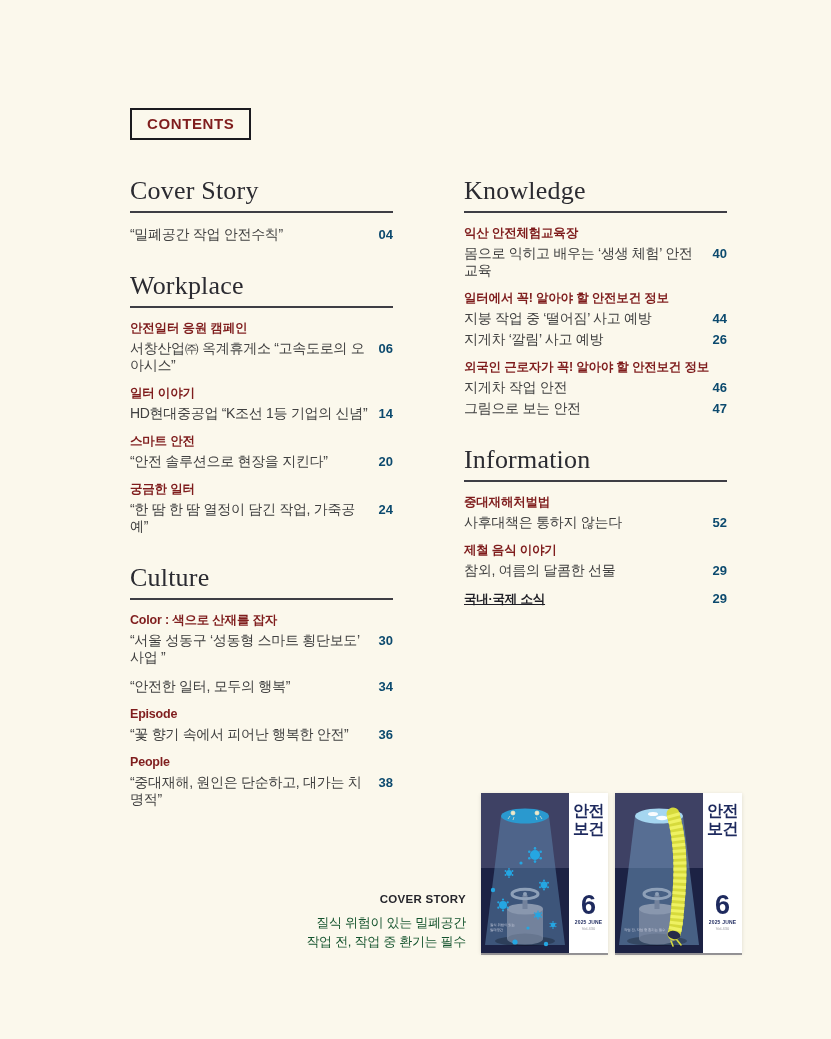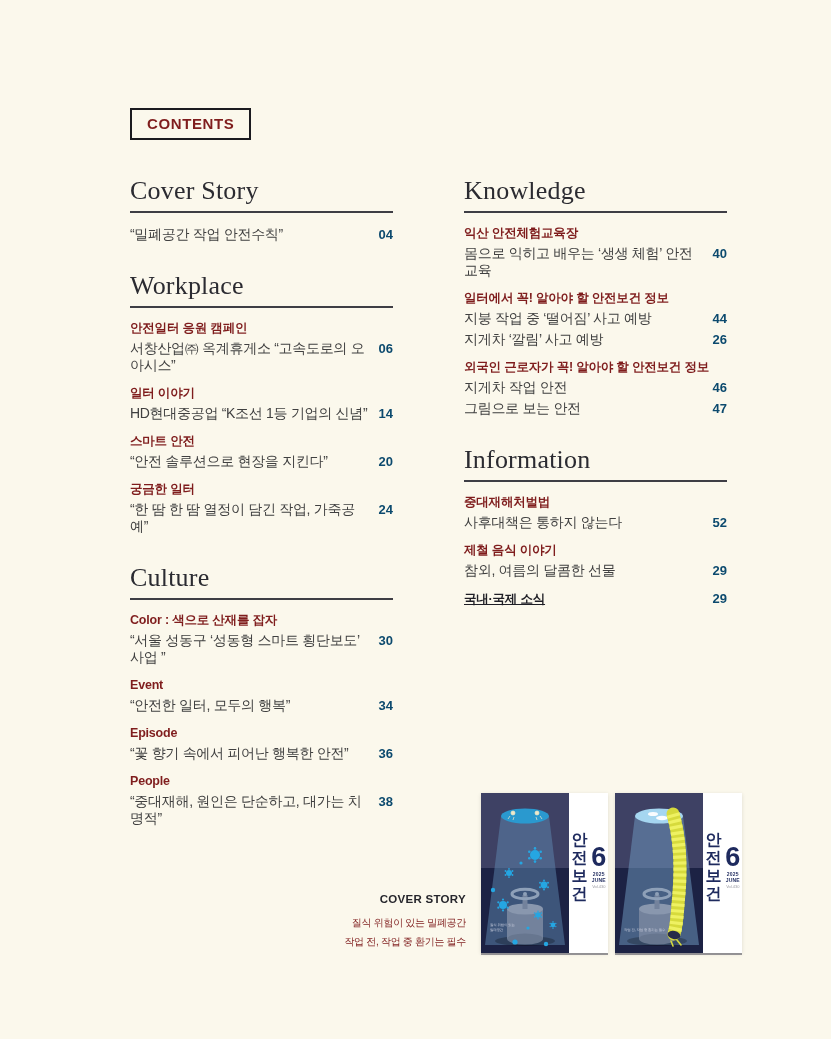--- a/index.html
+++ b/index.html
@@ -39,32 +39,32 @@
   }
   .entry-text { font-size:14px; color:#404040; letter-spacing:-.3px; }
   .entry-page { font-size:13px; font-weight:bold; color:#0c4a6e; margin-left:8px; }
   .entry-inline { margin-bottom:14px; line-height:15px; }
   .entry-text-bold { font-size:12.5px; font-weight:bold; color:#1e1e25; letter-spacing:-.2px;text-decoration:underline; }
   
   .cover-note { position:absolute; right:365px; top:893px; text-align:right; }
   .cover-note .kicker {
     font-size:11.5px; font-weight:bold; color:#26262c; letter-spacing:.3px; margin-bottom:8px;
   }
-  .cover-note .note-line { font-size:10px; color:#7f1d1d; line-height:19px; letter-spacing:-.3px; }
+  .cover-note .note-line { font-size:13px; color:#14532d; line-height:19px; letter-spacing:-.3px; }
   
   .covers { position:absolute; left:481px; top:793px; display:flex; gap:7px; }
   .cover {
     width:127px; height:160px; background:#ffffff; display:flex;
     box-shadow:0 2px 0 rgba(86,86,98,.6), 0 1px 4px rgba(0,0,0,.12);
   }
   .cover-art { width:88px; height:160px; }
   .cover-art svg { display:block; }
   .cover-strip {
     width:39px; height:160px; background:#ffffff;
-    display:flex; flex-direction:row; justify-content:space-between;
+    display:flex; flex-direction:column; justify-content:space-between;
     align-items:center; box-sizing:border-box; padding:9px 0 22px;
   }
   .masthead { text-align:center; font-weight:bold; font-size:16px; line-height:18px;
     color:#1e2a5e; letter-spacing:-.5px; }
   .issue { text-align:center; }
   .issue-num { font-size:27px; font-weight:bold; color:#1e2a5e; line-height:24px; }
   .issue-date { font-size:5px; font-weight:bold; color:#1e2a5e; margin-top:2px; letter-spacing:.2px; }
   .issue-vol { font-size:4px; color:#9a9aa2; margin-top:1px; }
   .art-caption { font-size:3.4px; fill:#c9cede; letter-spacing:-.1px; }
 </style>
@@ -130,21 +130,20 @@
       <div class="sec-rule"></div>
       <div class="sec-body">
         <div class="group">
           <div class="group-label">Color : 색으로 산재를 잡자</div>
           <div class="entry">
             <span class="entry-text">“서울 성동구 ‘성동형 스마트 횡단보도’ 사업 ”</span>
             <span class="entry-page">30</span>
           </div>
         </div>
         <div class="group">
-          <div class="group-label">Event</div>
           <div class="entry">
             <span class="entry-text">“안전한 일터, 모두의 행복”</span>
             <span class="entry-page">34</span>
           </div>
         </div>
         <div class="group">
           <div class="group-label">Episode</div>
           <div class="entry">
             <span class="entry-text">“꽃 향기 속에서 피어난 행복한 안전”</span>
             <span class="entry-page">36</span>

